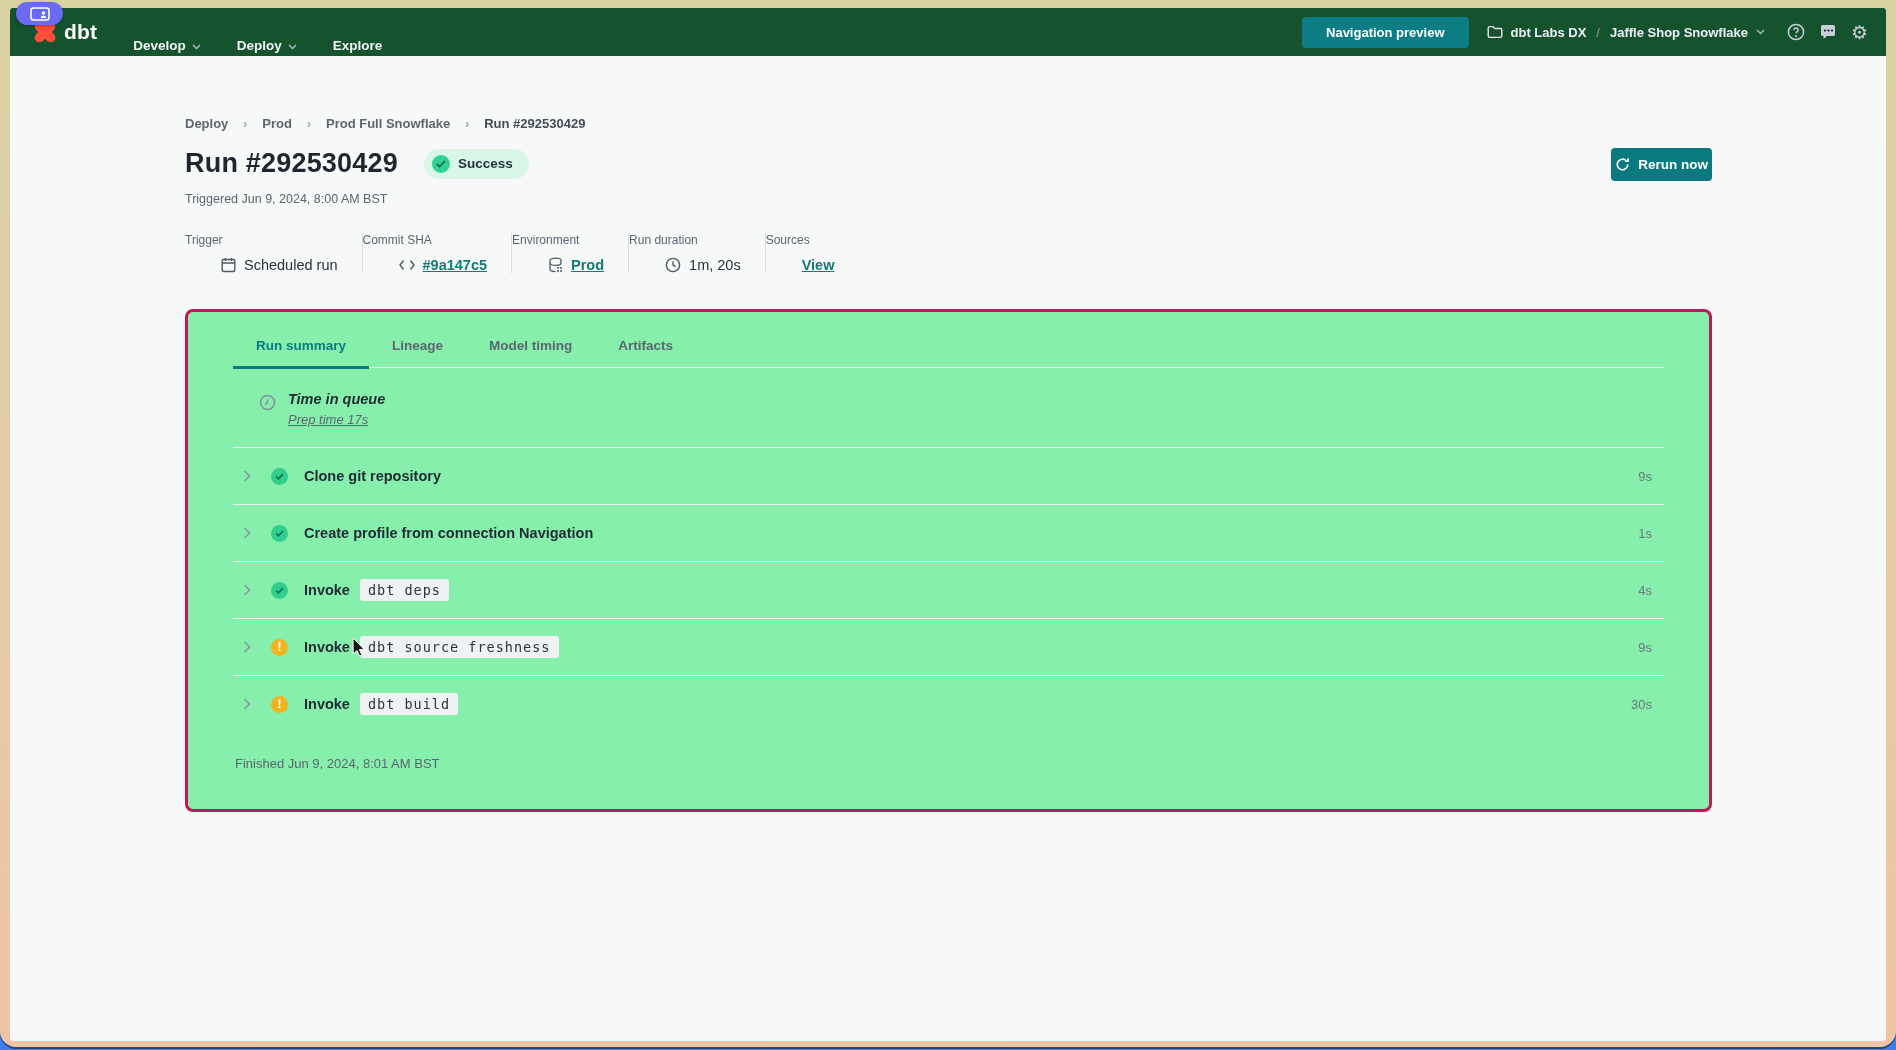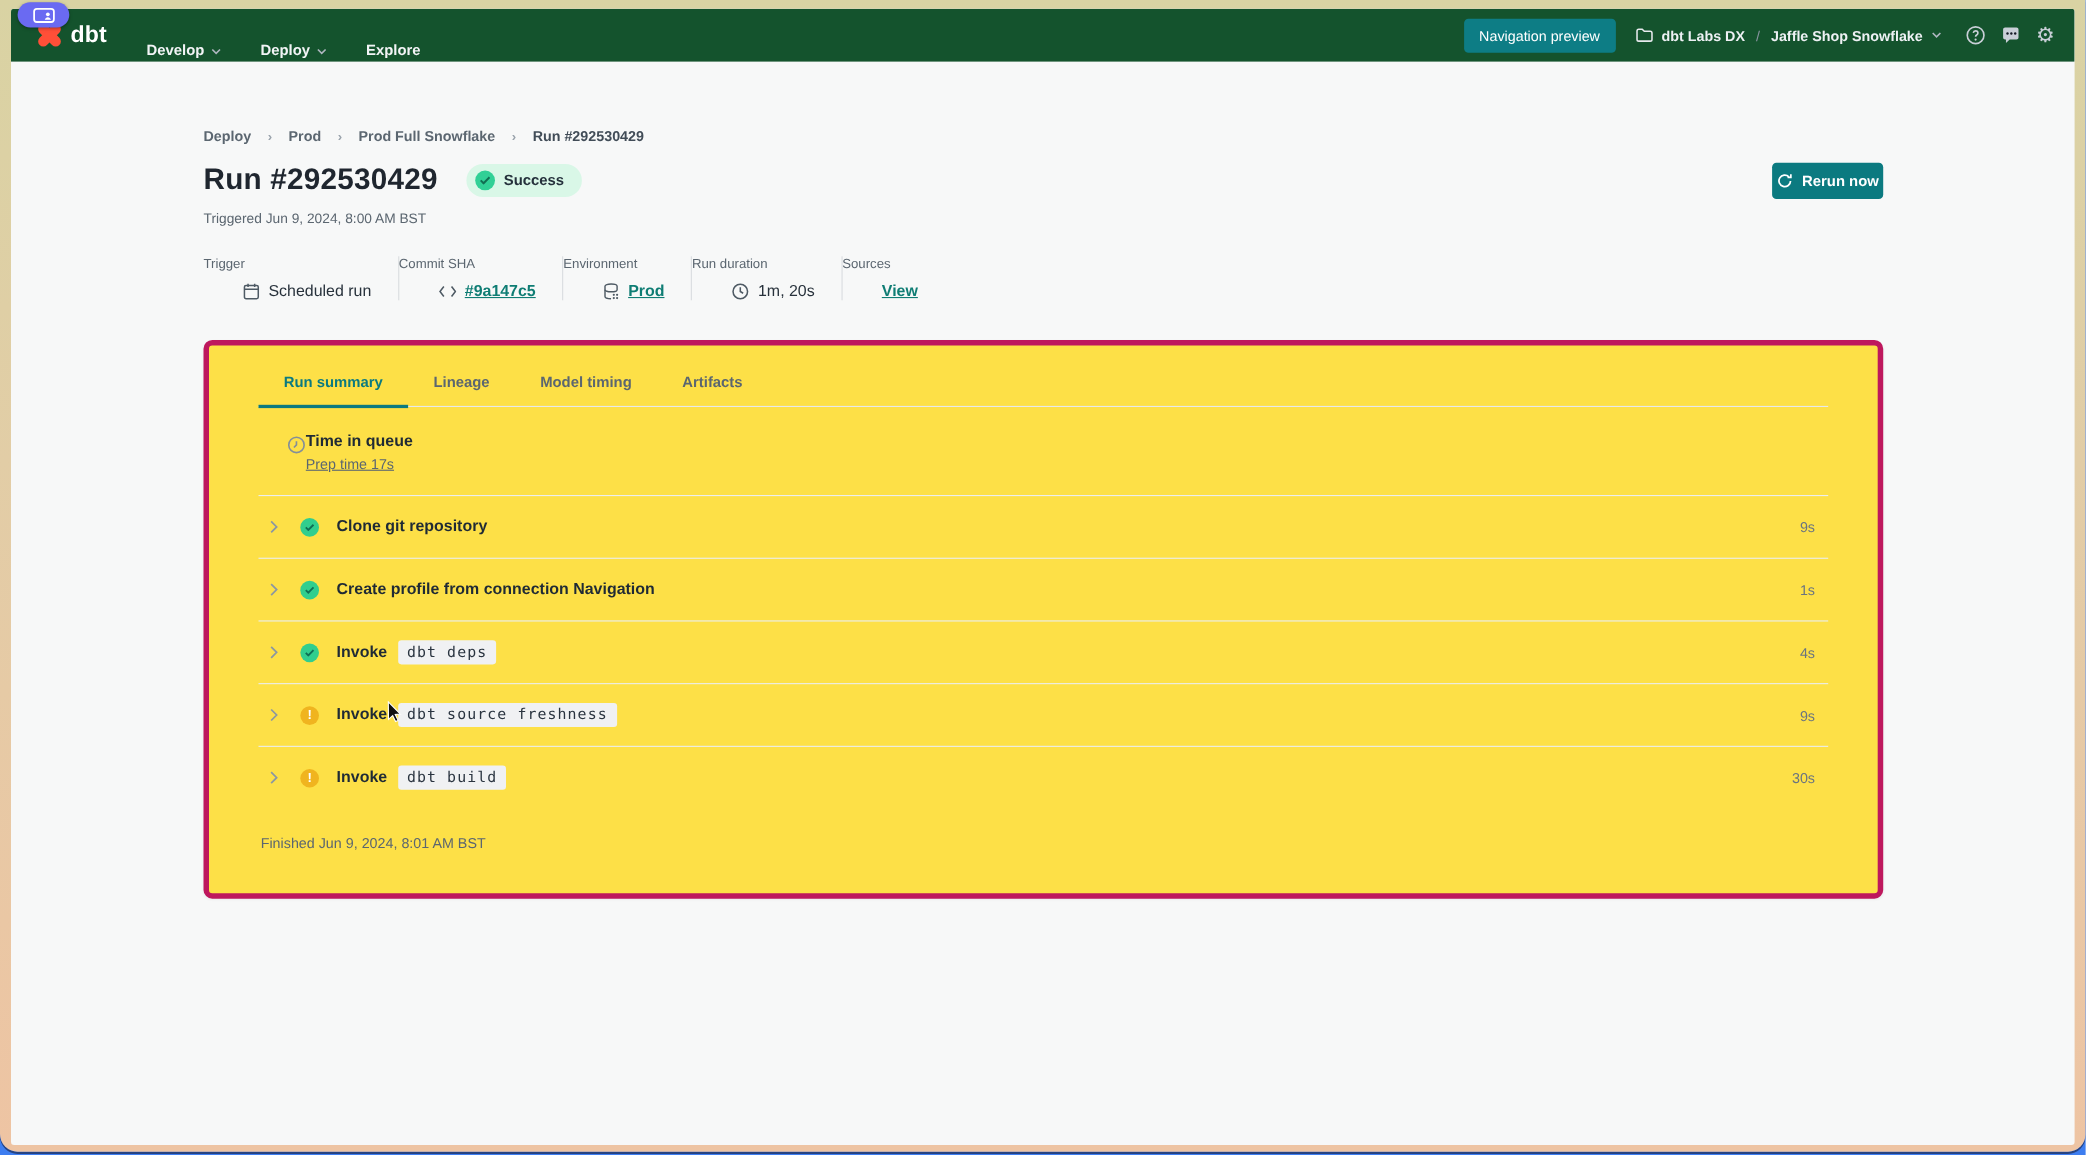--- a/index.html
+++ b/index.html
@@ -14,22 +14,22 @@
     background:#f7f8f8; border-radius:3px; overflow:hidden; }
 
   
   .navbar { height:48px; background:#14532d; display:flex; align-items:center; padding:0 18px 0 20px; }
   .logo { display:flex; align-items:center; gap:4px; }
   .logo-text { color:#fff; font-weight:700; font-size:21px; letter-spacing:.2px; }
   .menus { display:flex; align-items:center; gap:36px; margin-left:36px; }
   .menu-item { color:#f2f4f6; font-size:13.5px; font-weight:700; display:flex; align-items:center; gap:6px; cursor:pointer;margin-top:27px; }
   .menu-item svg { margin-top:2px; }
   .nav-right { margin-left:auto; display:flex; align-items:center; gap:18px; }
-  .nav-preview-btn { background:#0d7d85; color:#fff; font-size:13px; font-weight:400;
-    padding:8px 14px; border:none; border-radius:4px; cursor:pointer; }
+  .nav-preview-btn { background:#0d7d85; color:#fff; font-size:13px; font-weight:700;
+    padding:8px 24px; border:none; border-radius:4px; cursor:pointer; }
   .project-picker { display:flex; align-items:center; gap:8px; color:#eef1f4; font-size:13px; font-weight:700; cursor:pointer; }
   .project-sep { color:#8b95a2; font-weight:400; padding:0 2px; }
   .nav-icons { display:flex; align-items:center; gap:14px; margin-left:4px; }
   .nav-icon { color:#c9cfd7; display:flex; align-items:center; cursor:pointer; }
   .gear-glyph { font-size:19px; line-height:1; color:#c9cfd7; }
 
   
   .share-pill { position:absolute; left:16px; top:2px; width:47px; height:23px; background:#6a6af2;
     border-radius:12px; display:flex; align-items:center; justify-content:center; z-index:20; box-shadow:0 1px 3px rgba(0,0,0,.35); }
 
@@ -53,28 +53,28 @@
   
   .meta-row { display:flex; align-items:stretch; margin-top:27px; }
   .meta-col { padding-right:24px; }
   .meta-divider { width:1px; background:#d9dcdf; }
   .meta-label { font-size:12px; color:#5b6670; }
   .meta-value { margin-top:10px; display:flex; align-items:center; gap:8px; font-size:14.5px; color:#28323c;margin-left:36px; }
   .meta-icon { color:#4e5a64; display:flex; }
   .teal-link { color:#0f7d74; font-weight:600; text-decoration:underline; cursor:pointer; }
 
   
-  .card { background:#fde047; border-radius:8px; margin-top:36px; padding:26px 45px 30px 45px;
-    box-shadow:0 1px 2px rgba(30,40,50,.05); border:5px solid #be185d; }
+  .card { background:#86efac; border-radius:8px; margin-top:36px; padding:26px 45px 30px 45px;
+    box-shadow:0 1px 2px rgba(30,40,50,.05); border:3px solid #be185d; }
   .tabs { display:flex; border-bottom:1px solid #e7e9eb; }
   .tab { padding:0 23px 13px 23px; font-size:13.5px; font-weight:700; color:#5b6670; cursor:pointer;
     border-bottom:3px solid transparent; margin-bottom:-2px; }
   .tab.active { color:#0b7a80; border-bottom-color:#0b7a80; }
 
-  .queue-row { display:flex; align-items:flex-start; gap:0; padding:23px 0 19px 26px; }
+  .queue-row { display:flex; align-items:flex-start; gap:12px; padding:23px 0 19px 26px;font-style:italic; }
   .queue-icon { color:#848f99; margin-top:3px; }
   .queue-title { font-size:14.5px; font-weight:700; color:#1f2a35; }
   .queue-link { display:inline-block; margin-top:5px; font-size:13px; color:#5b6670; text-decoration:underline; cursor:pointer; }
 
   .step-row { display:flex; align-items:center; height:57px; border-top:1px solid #eceeef; padding:0 12px 0 10px; }
   .step-row:last-of-type { border-bottom:1px solid #eceeef; }
   .step-chevron { color:#8b97a2; display:flex; cursor:pointer; width:16px; }
   .step-status { margin-left:12px; display:flex; }
   .dot { width:17px; height:17px; border-radius:50%; display:flex; align-items:center; justify-content:center; }
   .dot.success { background:#31ce8e; }

